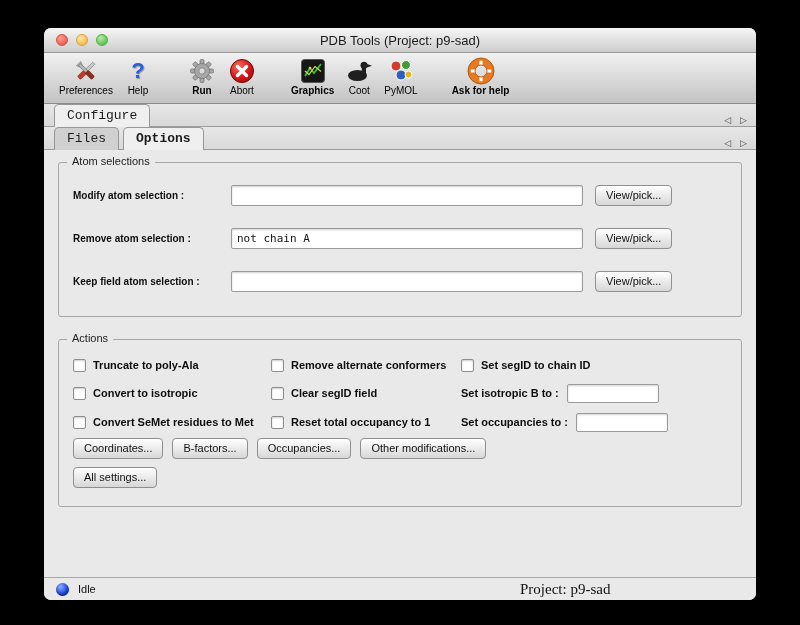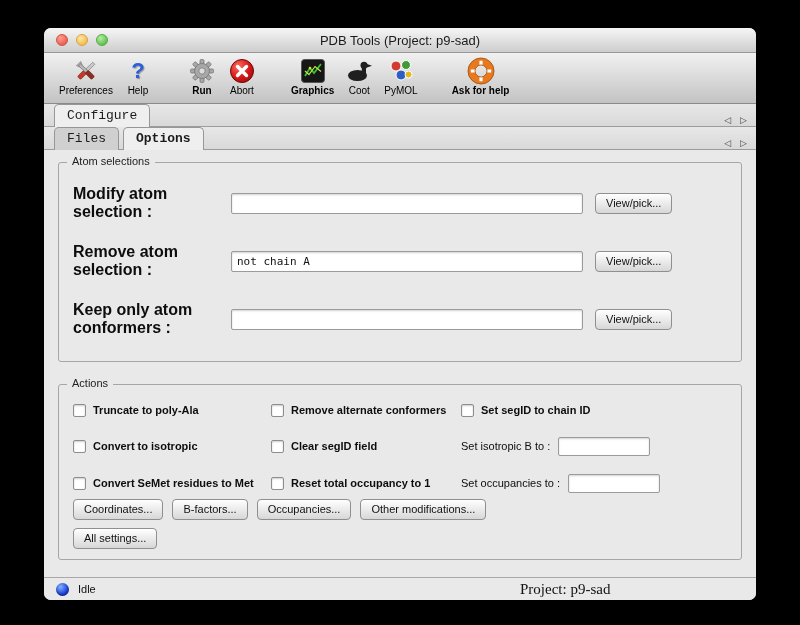--- a/index.html
+++ b/index.html
@@ -48,40 +48,40 @@
 
   
   .content { flex:1; background:#e9e9e9; position:relative; overflow:hidden; }
   .groupbox { border:1px solid #a6a6a6; border-radius:3px; margin:12px 14px 0;
     position:relative; }
   .legend { position:absolute; top:-8px; left:8px; background:#e9e9e9;
     padding:0 5px; font-size:11px; color:#222; }
 
   .atomsel { padding:22px 10px 2px 14px; }
   .formrow { display:flex; align-items:center; margin-bottom:22px; }
-  .flabel { width:158px; flex:none; font-size:16px; font-weight:bold; color:#0d0d0d; }
+  .flabel { width:158px; flex:none; font-size:10px; font-weight:bold; color:#0d0d0d; }
   .ftext { width:352px; height:21px; border:1px solid #9b9b9b; border-radius:2px;
     background:#fff; font:11px "DejaVu Sans Mono", monospace; padding:0 5px;
     box-shadow:inset 0 1px 2px rgba(0,0,0,.18); color:#111; }
   .btn { font-family:"Liberation Sans", sans-serif; font-size:11px; color:#111;
     padding:3px 10px 4px; border:1px solid #8f8f8f; border-radius:4px;
     background:linear-gradient(#ffffff,#d7d7d7);
     box-shadow:inset 0 1px 0 rgba(255,255,255,.7); white-space:nowrap; }
   .formrow .btn { margin-left:12px; }
 
-  .actions { margin-top:22px; padding:16px 10px 10px 14px; }
+  .actions { margin-top:22px; padding:16px 10px 18px 14px; }
   .cbgrid { display:grid; grid-template-columns:198px 190px auto;
-    row-gap:17px; align-items:center; }
+    row-gap:9px; align-items:center; }
   .cbitem { display:flex; align-items:center; height:18px; }
   .cb { width:13px; height:13px; flex:none; background:#fff;
     border:1px solid #8d8d8d; border-radius:2px;
     box-shadow:inset 0 1px 2px rgba(0,0,0,.2); margin-right:7px; }
   .cblabel { font-size:11px; font-weight:bold; color:#0d0d0d; white-space:nowrap; }
   .fielditem { display:flex; align-items:center; height:20px; }
-  .flabel2 { font-size:11px; font-weight:normal; color:#0d0d0d; margin-right:8px; white-space:nowrap; }
+  .flabel2 { font-size:11px; font-weight:bold; color:#0d0d0d; margin-right:8px; white-space:nowrap; }
   .ftext.small { width:92px; height:19px; }
   .btnrow { display:flex; gap:9px; padding-left:0; }
   .btnrow.first { margin-top:6px; }
   .btnrow.second { margin-top:8px; }
 
   
   .statusbar { height:23px; flex:none; border-top:1px solid #a8a8a8;
     background:#e9e9e9; display:flex; align-items:center; padding-left:12px;
     position:relative; }
   .orb { width:13px; height:13px; border-radius:50%; margin-right:9px;
@@ -244,21 +244,21 @@
         <button class="btn">View/pick...</button>
       </div>
 
       <div class="formrow">
         <label class="flabel">Remove atom selection :</label>
         <input type="text" class="ftext" value="not chain A" style="">
         <button class="btn">View/pick...</button>
       </div>
 
       <div class="formrow">
-        <label class="flabel">Keep only atom conformers :</label>
+        <label class="flabel">Keep field atom selection :</label>
         <input type="text" class="ftext" value="" style="">
         <button class="btn">View/pick...</button>
       </div>
     </div>
 
     <div class="groupbox actions">
       <span class="legend">Actions</span>
 
       <div class="cbgrid">
         <div class="cbitem">

